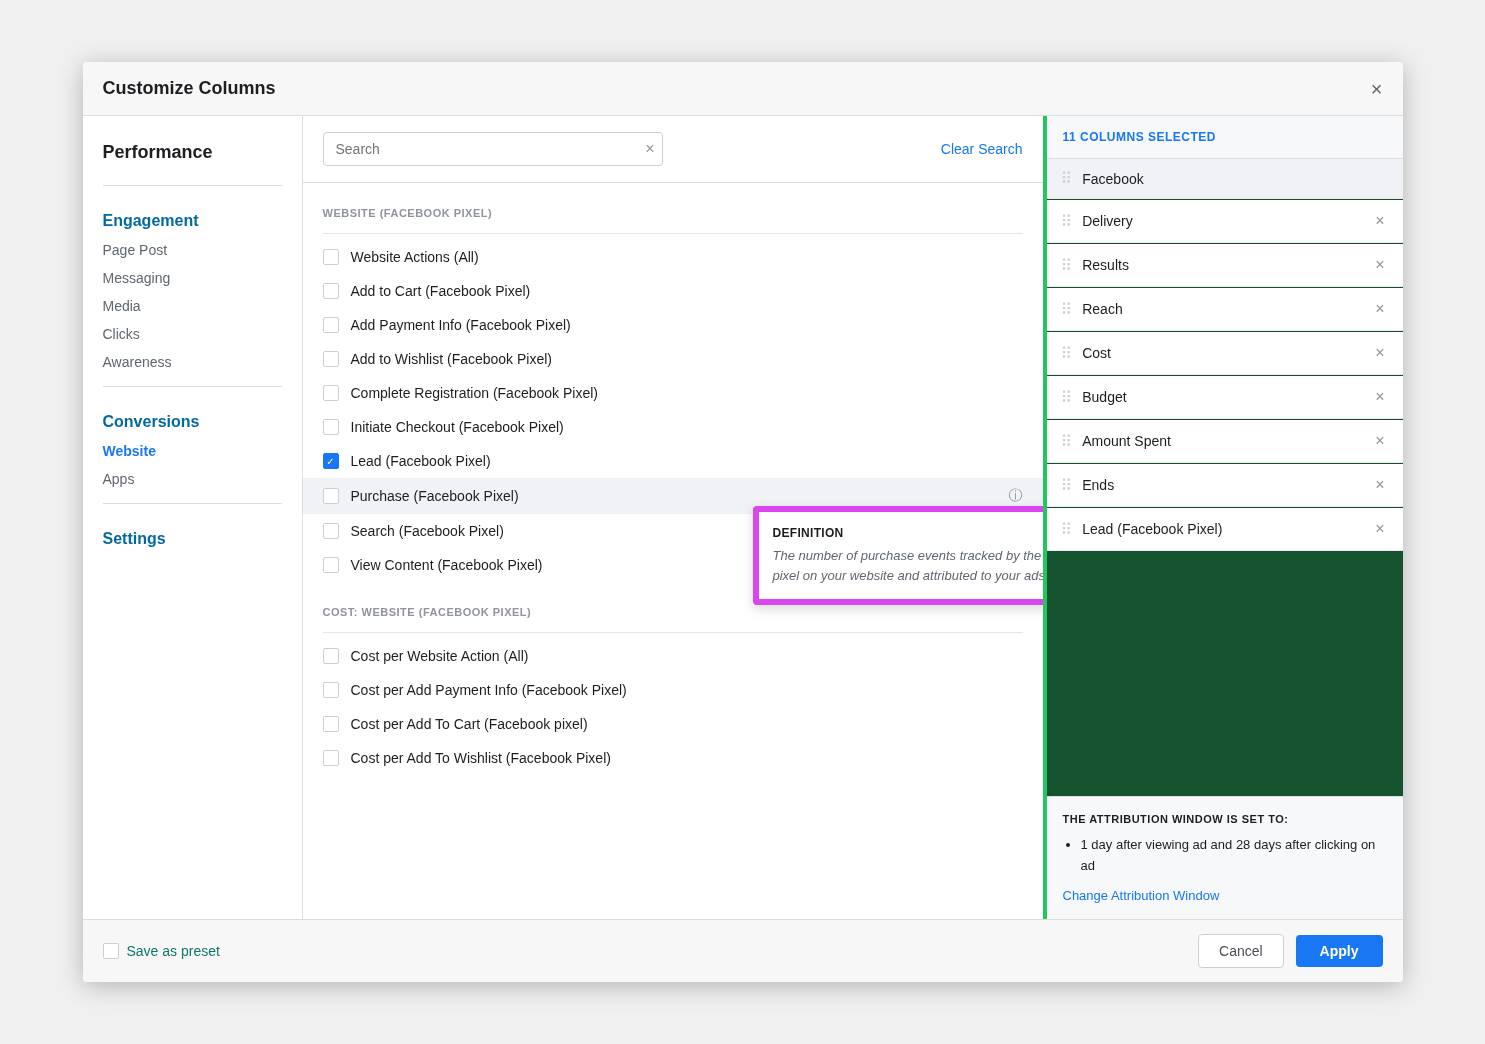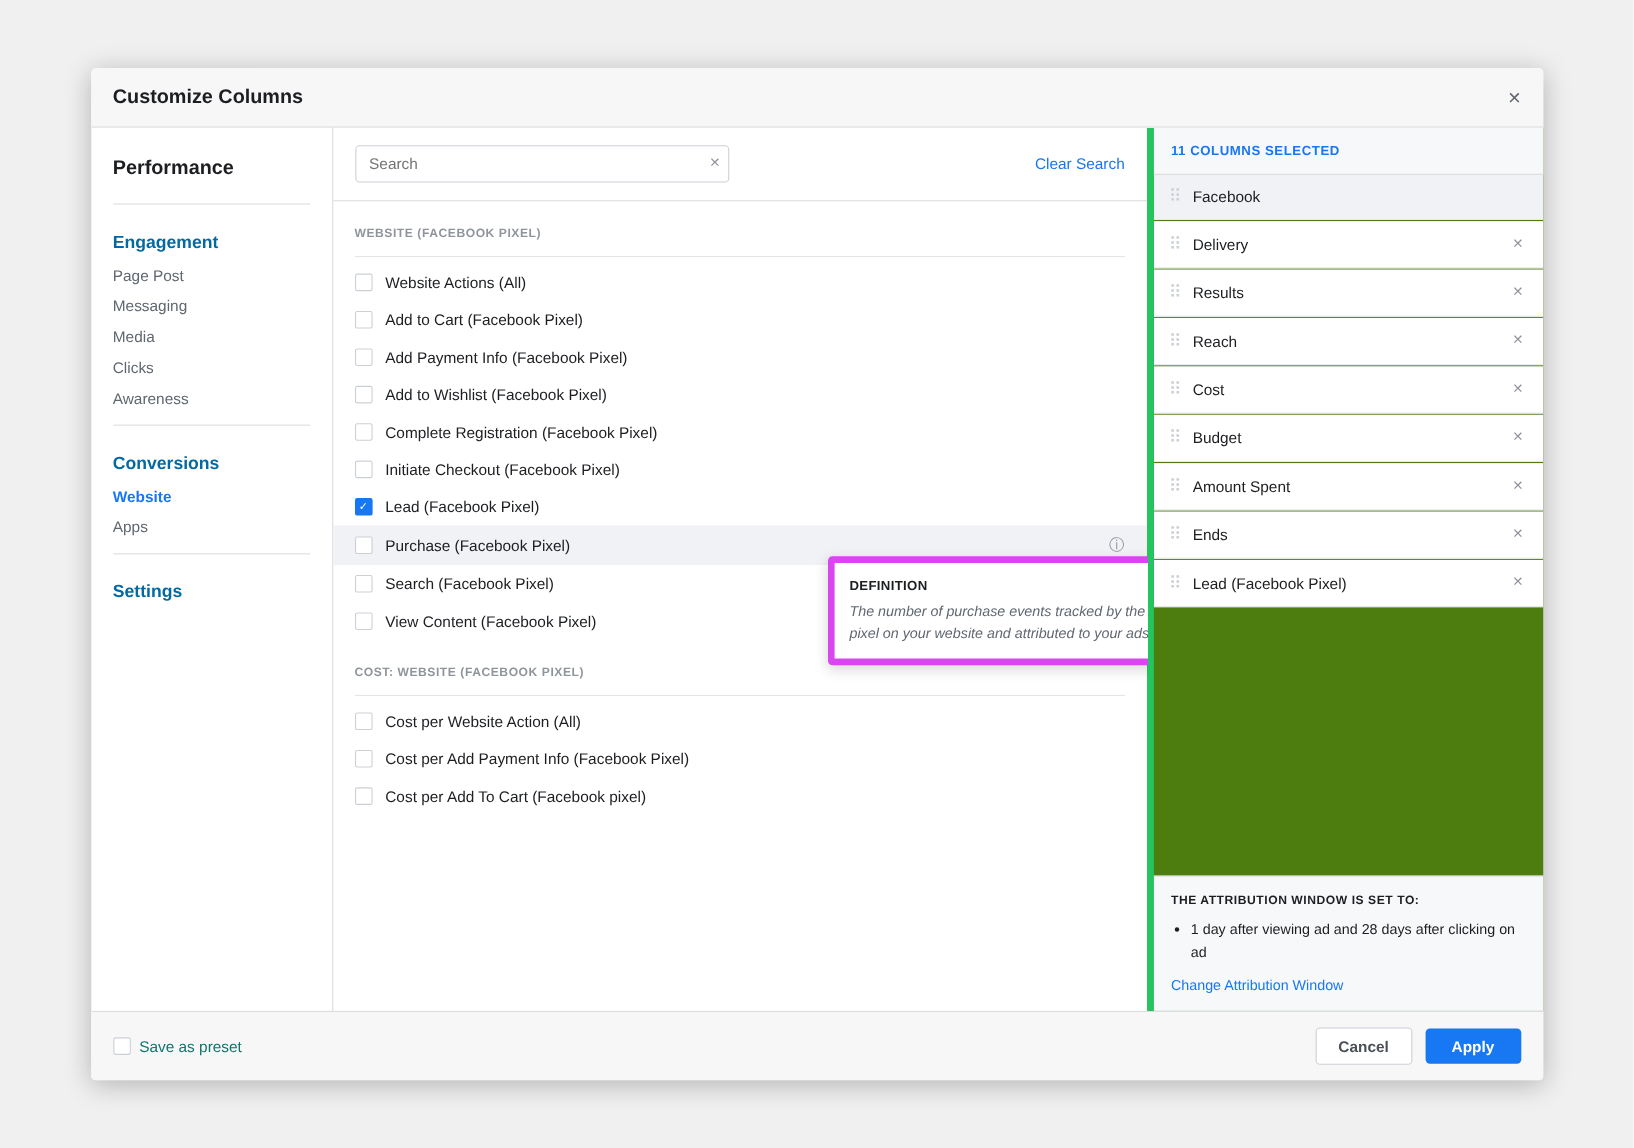--- a/index.html
+++ b/index.html
@@ -211,24 +211,24 @@
     }
     .tooltip-text {
       font-size: 13px;
       color: #606770;
       line-height: 1.5;
       font-style: italic;
     }
     
     .right-panel {
       width: 360px;
-      border-left: 6px solid #22c55e;
+      border-left: 4px solid #22c55e;
       display: flex;
       flex-direction: column;
-      background: #4d7c0f;
+      background: #14532d;
       flex-shrink: 0;
       position: relative;
     }
     .selected-header {
       padding: 14px 16px;
       border-bottom: 1px solid #ddd;
       font-size: 12px;
       font-weight: 700;
       color: #1877f2;
       text-transform: uppercase;
@@ -324,21 +324,21 @@
       font-size: 14px;
       color: #0f766e;
     }
     .spacer { flex: 1; }
     .btn-cancel {
       padding: 8px 20px;
       border: 1px solid #ccd0d5;
       border-radius: 4px;
       background: #fff;
       font-size: 14px;
-      font-weight: 700;
+      font-weight: 400;
       color: #4b4f56;
       cursor: pointer;
     }
     .btn-apply {
       padding: 8px 24px;
       border: none;
       border-radius: 4px;
       background: #1877f2;
       font-size: 14px;
       font-weight: 700;
@@ -446,20 +446,24 @@
           <span class="column-label">Cost per Website Action (All)</span>
         </div>
         <div class="column-item">
           <div class="checkbox"></div>
           <span class="column-label">Cost per Add Payment Info (Facebook Pixel)</span>
         </div>
         <div class="column-item">
           <div class="checkbox"></div>
           <span class="column-label">Cost per Add To Cart (Facebook pixel)</span>
         </div>
+        <div class="column-item">
+          <div class="checkbox"></div>
+          <span class="column-label">Cost per Add To Wishlist (Facebook Pixel)</span>
+        </div>
       </div>
     </div>
 
     <div class="right-panel">
       <div class="selected-header">11 COLUMNS SELECTED</div>
       <div class="selected-list">
 
         <div class="selected-item no-remove">
           <span class="drag-handle">⠿</span>
           <span class="selected-label">Facebook</span>

